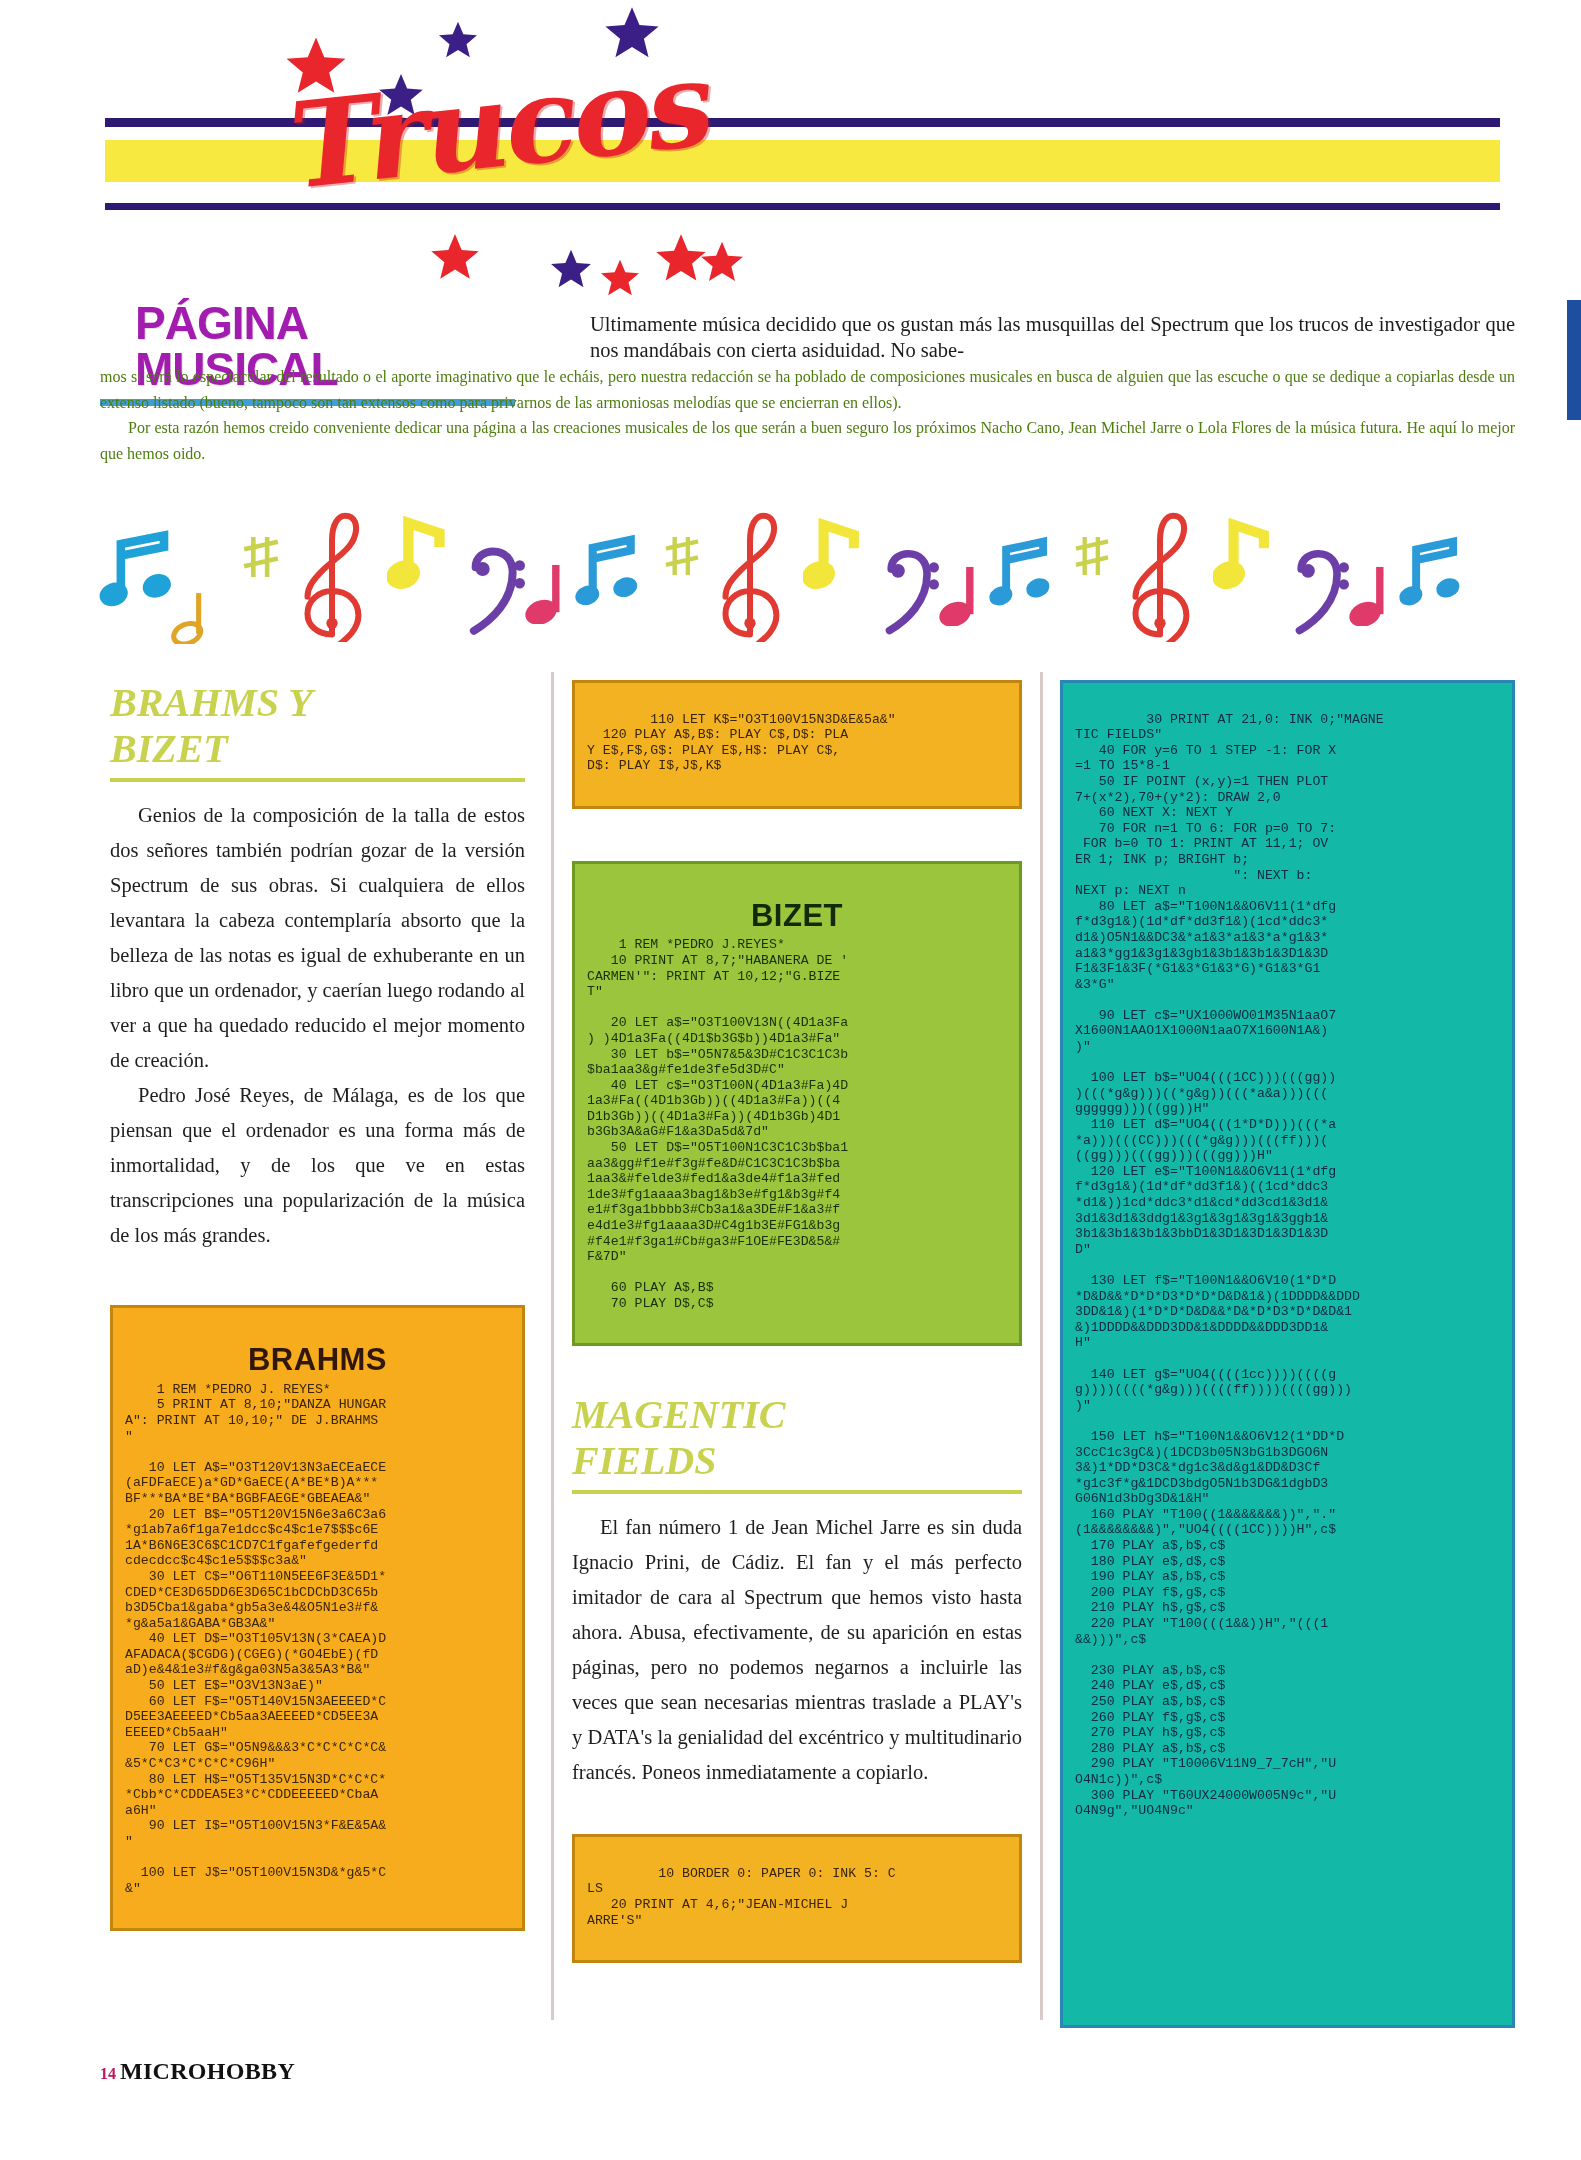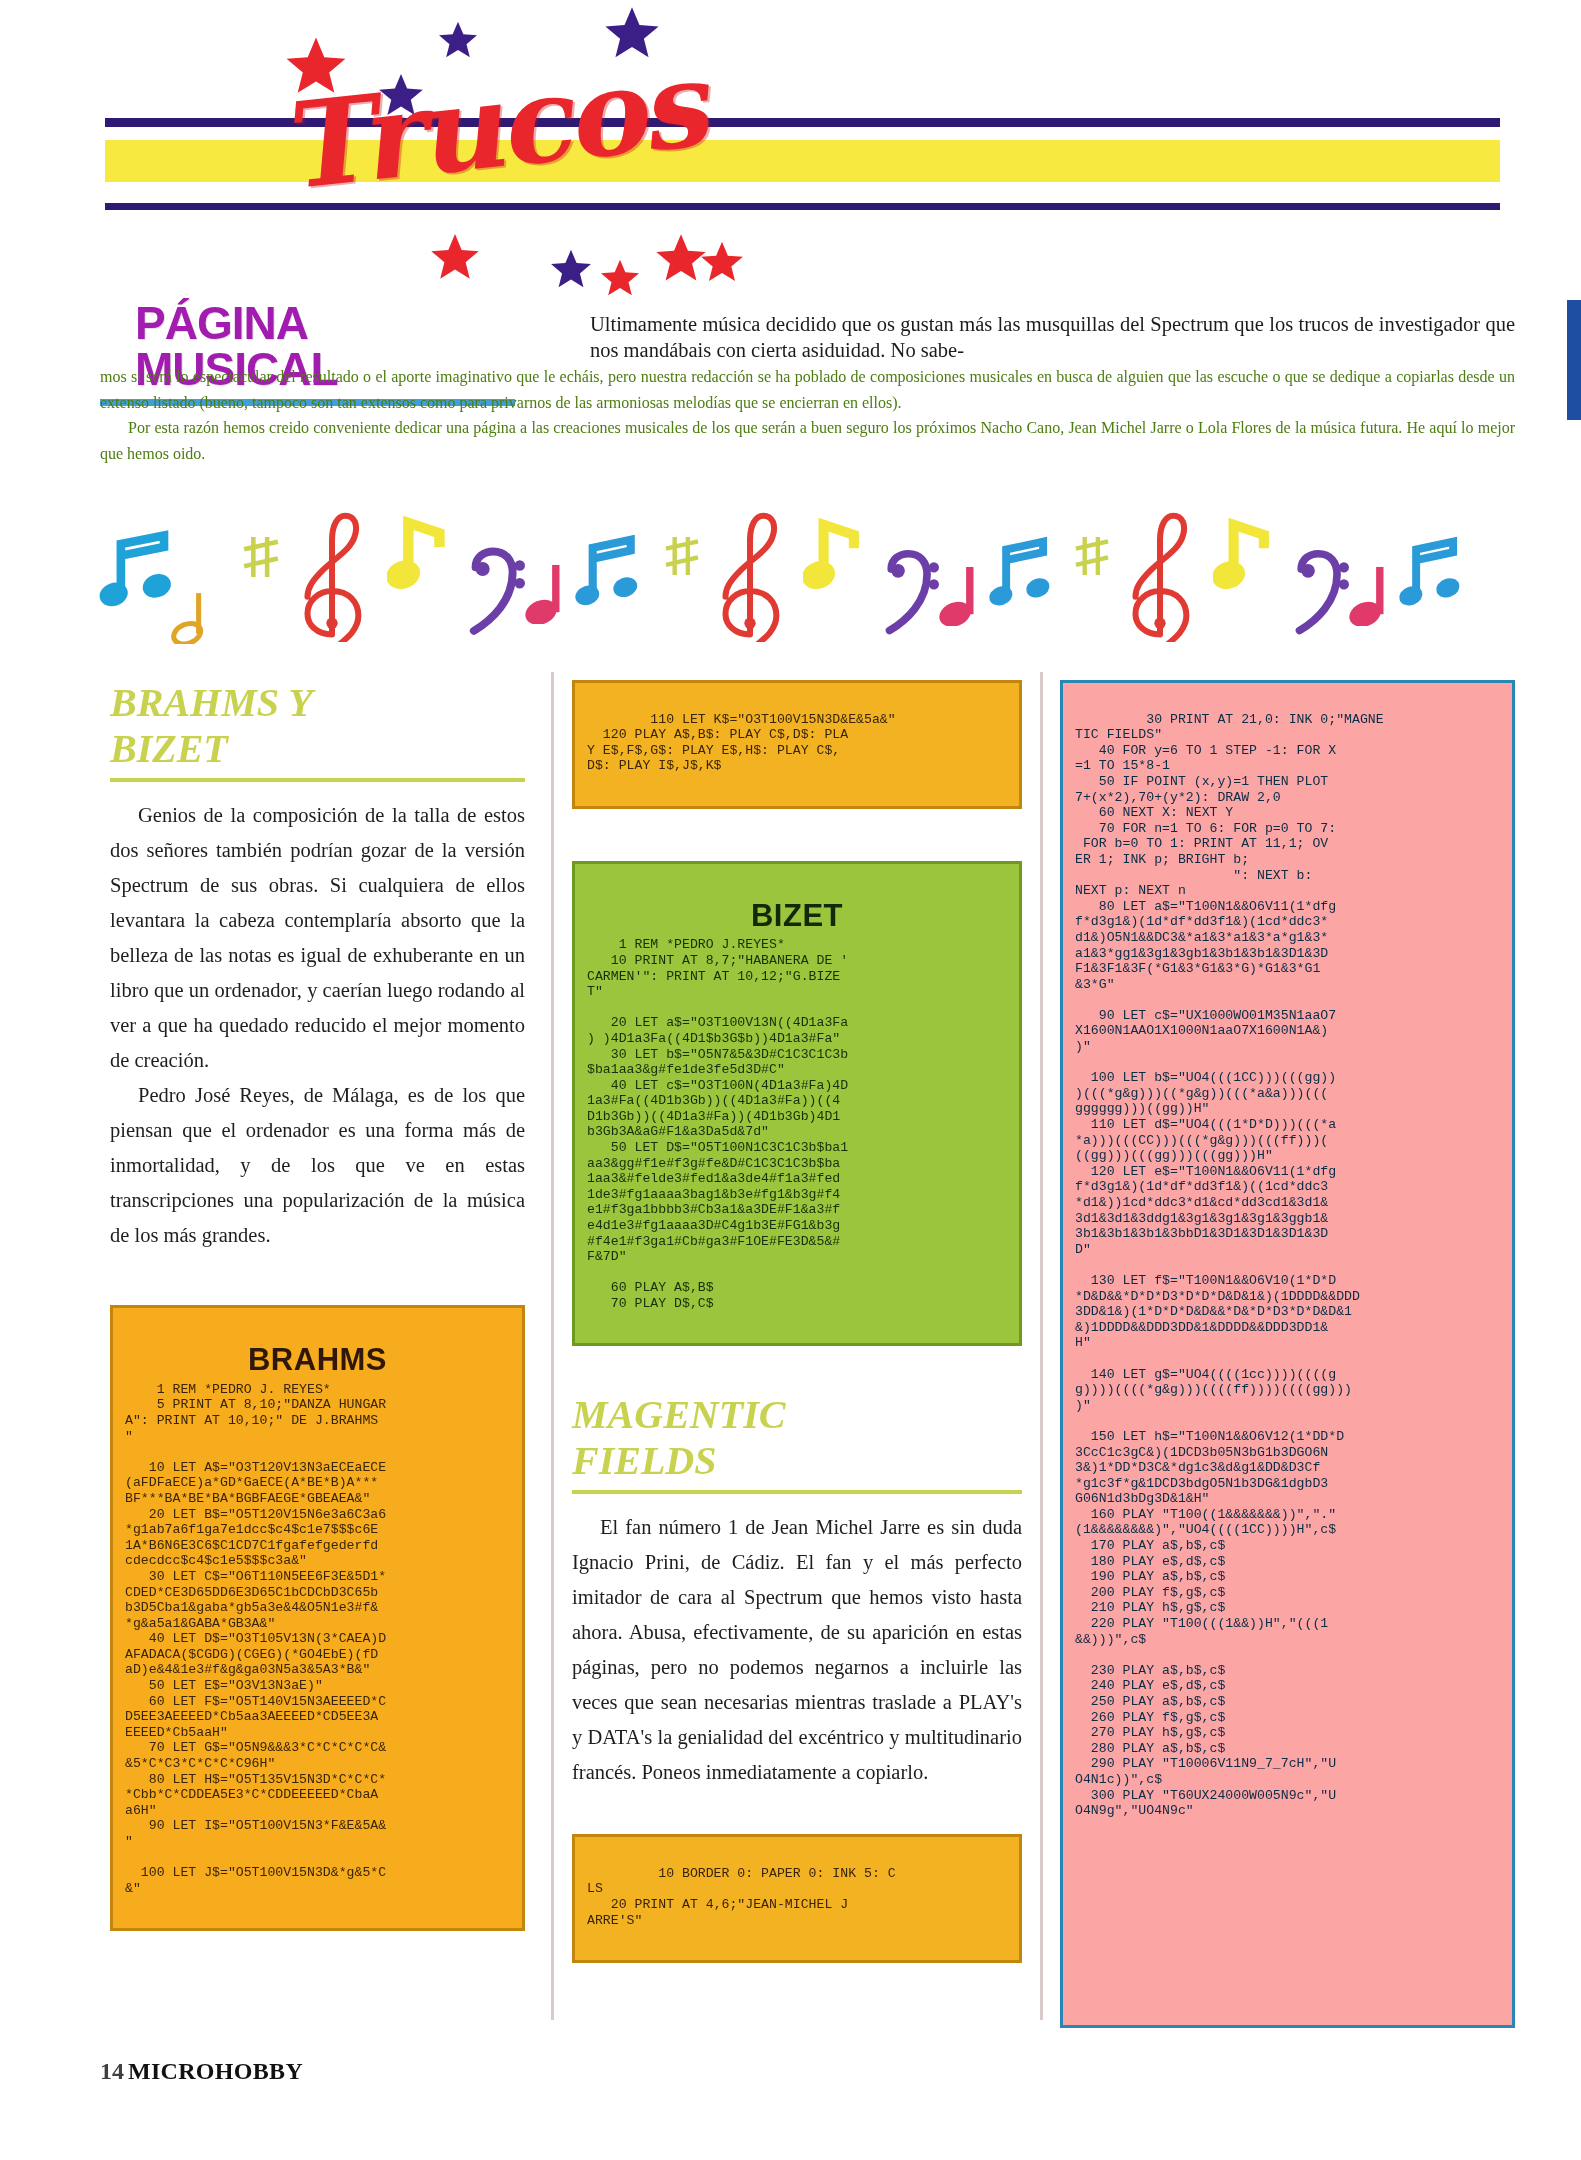--- a/index.html
+++ b/index.html
@@ -118,27 +118,27 @@
     font-weight:bold;
     font-size:31px;
     color:#30170a;
     margin-bottom:14px;
     letter-spacing:.5px;
   }
   .listing.orange { background:#f6ac1d; border-color:#c2860f; }
   .listing.yellow { background:#f3b222; border-color:#c2860f; }
   .listing.green  { background:#9ac53c; border-color:#6f9a20; color:#17300a; }
   .listing.green .lt { color:#14290a; }
-  .listing.blue   { background:#fca5a5; border-color:#2a86b5; color:#0c2b45;font-family:Liberation Mono, monospace; }
+  .listing.blue   { background:#14b8a6; border-color:#2a86b5; color:#0c2b45;font-family:Liberation Mono, monospace; }
 
   .footer {
     position:absolute; left:100px; top:2058px;
     font-family:"Liberation Serif", serif;
   }
-  .footer .num { font-weight:bold; font-size:24px; color:#404040; }
+  .footer .num { font-weight:bold; font-size:16px; color:#be185d; }
   .footer .mag { font-weight:bold; font-size:24px; color:#111; letter-spacing:.3px; }
 
   .edge-mark {
     position:absolute; right:0; top:300px; width:14px; height:120px;
     background:#1d4ea0;
   }
 </style>
 </head>
 <body>
 

